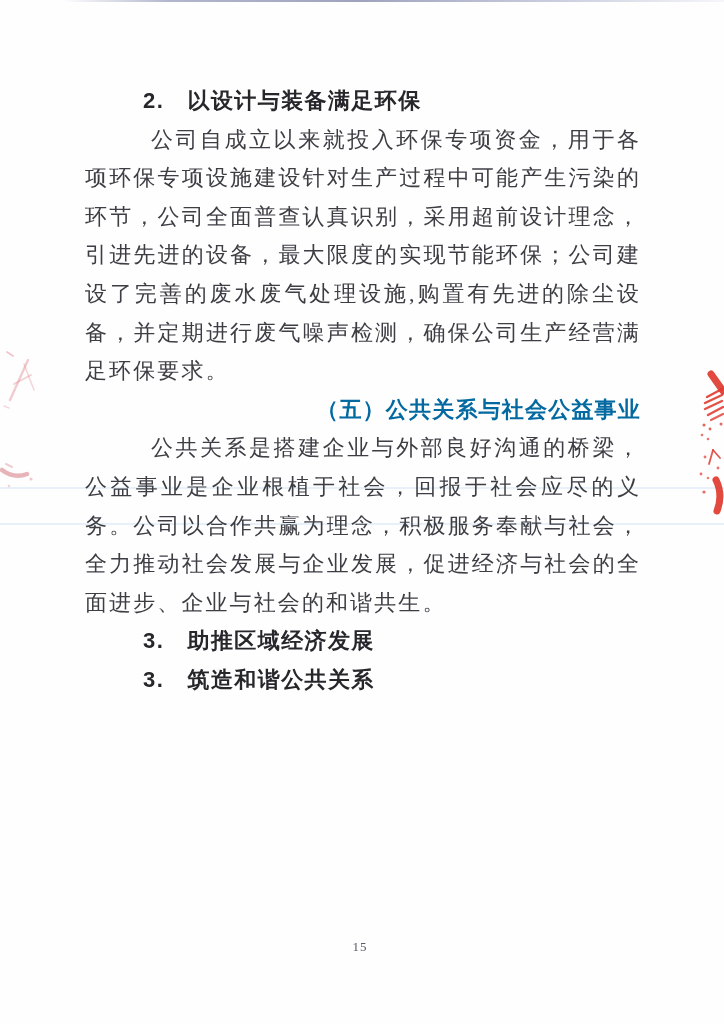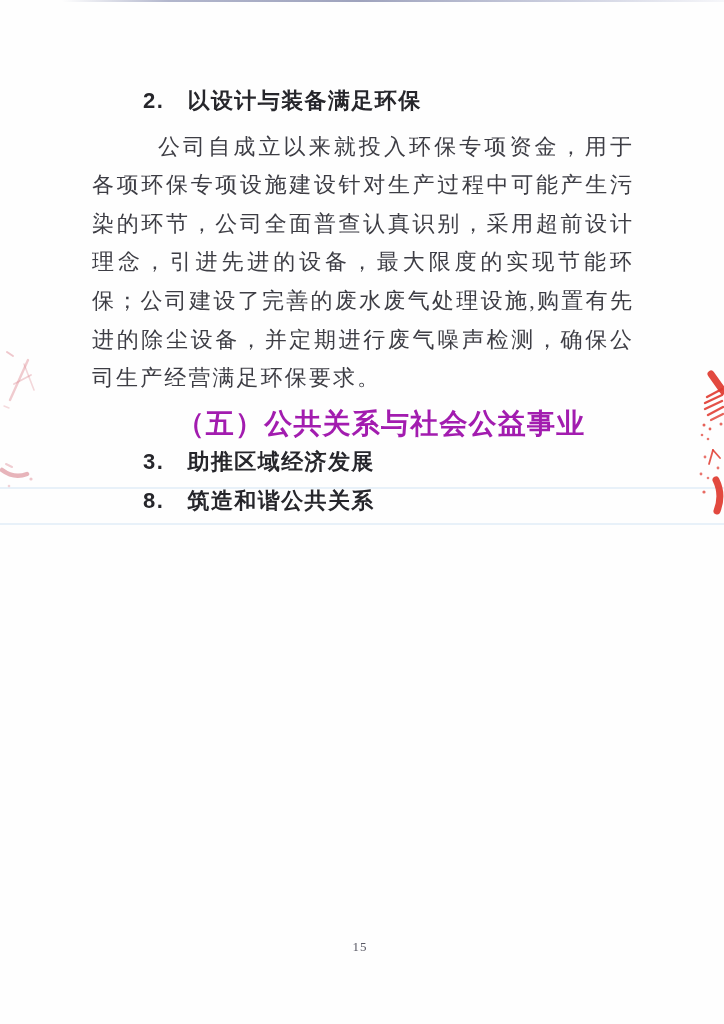--- a/index.html
+++ b/index.html
@@ -35,42 +35,42 @@
   .content{
     position:absolute;
     left:85px;top:82px;width:556px;
     font-size:22px;
     line-height:38.6px;
     letter-spacing:2.1px;
     color:#3d3d44;
     text-align:justify;
   }
   .content p{
-    margin:7px;
+    margin:0;
     text-indent:66px;
   }
   .content .subheading{
     margin:0;
     padding-left:58px;
     font-family:"Liberation Sans","DejaVu Sans",sans-serif;
     font-weight:700;
     font-size:22px;
     letter-spacing:1.4px;
     color:#26262b;
     text-align:left;
   }
   .content .section-heading{
     margin:0;
     padding-left:36px;
     font-family:"Liberation Sans","DejaVu Sans",sans-serif;
     font-weight:700;
-    font-size:28px;
+    font-size:22px;
     letter-spacing:1.2px;
-    color:#a21caf;
-    text-align:center;
+    color:#0369a1;
+    text-align:right;
   }
   .page-number{
     position:absolute;
     top:939px;left:0;right:4px;
     text-align:center;
     font-size:13px;
     letter-spacing:1px;
     color:#585864;
   }
   .stamp-left{
@@ -124,19 +124,20 @@
       <circle cx="11" cy="110" r="1.3" fill="#e0392f" stroke="none" opacity="0.65"></circle>
       <path d="M19,112 C23,120 25,130 20,143" stroke-width="7" opacity="0.92"></path>
       <circle cx="7" cy="124" r="1.6" fill="#e0392f" stroke="none" opacity="0.75"></circle>
     </g>
   </svg>
 
   <div class="content">
     <div class="subheading">2.　以设计与装备满足环保</div>
     <p>公司自成立以来就投入环保专项资金，用于各项环保专项设施建设针对生产过程中可能产生污染的环节，公司全面普查认真识别，采用超前设计理念，引进先进的设备，最大限度的实现节能环保；公司建设了完善的废水废气处理设施,购置有先进的除尘设备，并定期进行废气噪声检测，确保公司生产经营满足环保要求。</p>
     <div class="section-heading">（五）公共关系与社会公益事业</div>
+    <p>公共关系是搭建企业与外部良好沟通的桥梁，公益事业是企业根植于社会，回报于社会应尽的义务。公司以合作共赢为理念，积极服务奉献与社会，全力推动社会发展与企业发展，促进经济与社会的全面进步、企业与社会的和谐共生。</p>
     <div class="subheading">3.　助推区域经济发展</div>
-    <div class="subheading">8.　筑造和谐公共关系</div>
+    <div class="subheading">3.　筑造和谐公共关系</div>
   </div>
 
   <div class="page-number">15</div>
 
 </div>
 
 </body></html>

